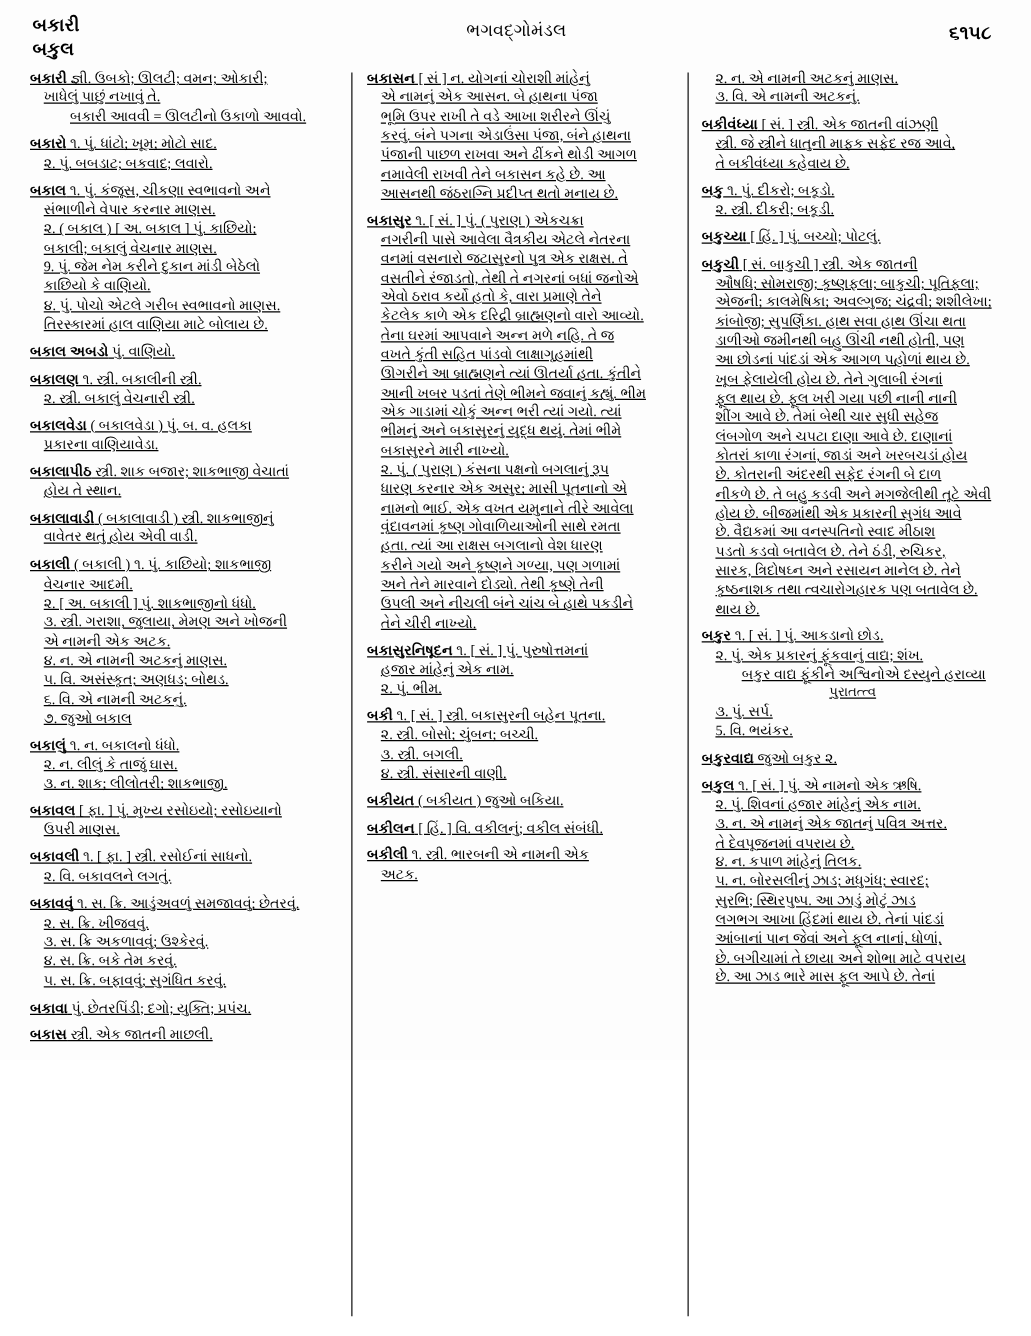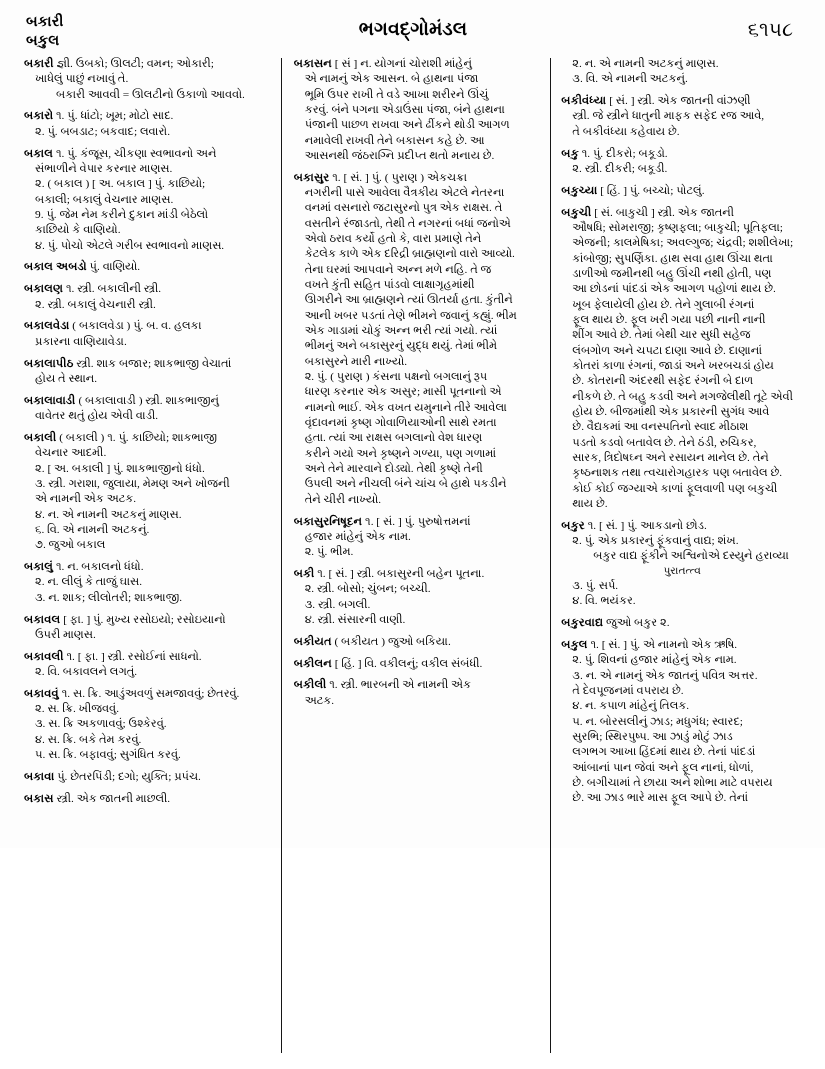--- a/index.html
+++ b/index.html
@@ -40,29 +40,29 @@
     font-weight: bold;
     letter-spacing: .2px;
     display: block;
   }
   .hdr-center {
     position: absolute;
     left: 1px;
     right: 0;
     top: 8px;
     text-align: center;
-    font-size: 19px;
-    font-weight: bold;
+    font-size: 14px;
+    font-weight: normal;
   }
   .hdr-page {
     position: absolute;
     right: 20px;
     top: 8px;
-    font-size: 20px;
-    font-weight: normal;
+    font-size: 15px;
+    font-weight: bold;
   }
 
   
   .columns {
     position: relative;
     display: flex;
     align-items: stretch;
     height: 1005px;
   }
   .col {
@@ -78,20 +78,21 @@
   .rule {
     width: 1px;
     background: #161616;
     margin: 2px 0 8px 0;
     flex: 0 0 1px;
   }
 
   
   .entry {
     margin-bottom: 6.5px;
+    text-decoration: underline;
   }
   .entry:last-child { margin-bottom: 0; }
 
   .line {
     display: block;
     text-align: justify;
     text-justify: inter-word;
   }
   .line.first {
     text-indent: 0;
@@ -142,20 +143,21 @@
           <span class="line sense">૨. પું. બબડાટ; બકવાદ; લવારો.</span>
         </div>
         <div class="entry">
           <span class="line first"><span class="hw">બકાલ</span> ૧. પું. કંજૂસ, ચીકણા સ્વભાવનો અને</span>
           <span class="line cont">સંભાળીને વેપાર કરનાર માણસ.</span>
           <span class="line sense">૨. ( બકાલ ) [ અ. બકાલ ] પું. કાછિયો;</span>
           <span class="line cont">બકાલી; બકાલું વેચનાર માણસ.</span>
           <span class="line sense">9. પું. જેમ નેમ કરીને દુકાન માંડી બેઠેલો</span>
           <span class="line cont">કાછિયો કે વાણિયો.</span>
           <span class="line sense">૪. પું. પોચો એટલે ગરીબ સ્વભાવનો માણસ.</span>
+          <span class="line cont">તિરસ્કારમાં હાલ વાણિયા માટે બોલાય છે.</span>
         </div>
         <div class="entry">
           <span class="line first"><span class="hw">બકાલ અબડો</span> પું. વાણિયો.</span>
         </div>
         <div class="entry">
           <span class="line first"><span class="hw">બકાલણ</span> ૧. સ્ત્રી. બકાલીની સ્ત્રી.</span>
           <span class="line sense">૨. સ્ત્રી. બકાલું વેચનારી સ્ત્રી.</span>
         </div>
         <div class="entry">
           <span class="line first"><span class="hw">બકાલવેડા</span> ( બકાલવેડા ) પું. બ. વ. હલકા</span>
@@ -169,20 +171,21 @@
           <span class="line first"><span class="hw">બકાલાવાડી</span> ( બકાલાવાડી ) સ્ત્રી. શાકભાજીનું</span>
           <span class="line cont">વાવેતર થતું હોય એવી વાડી.</span>
         </div>
         <div class="entry">
           <span class="line first"><span class="hw">બકાલી</span> ( બકાલી ) ૧. પું. કાછિયો; શાકભાજી</span>
           <span class="line cont">વેચનાર આદમી.</span>
           <span class="line sense">૨. [ અ. બકાલી ] પું. શાકભાજીનો ધંધો.</span>
           <span class="line sense">૩. સ્ત્રી. ગરાશા, જુલાયા, મેમણ અને ખોજની</span>
           <span class="line cont">એ નામની એક અટક.</span>
           <span class="line sense">૪. ન. એ નામની અટકનું માણસ.</span>
+          <span class="line sense">૫. વિ. અસંસ્કૃત; અણધડ; બોથડ.</span>
           <span class="line sense">૬. વિ. એ નામની અટકનું.</span>
           <span class="line sense">૭. જુઓ બકાલ</span>
         </div>
         <div class="entry">
           <span class="line first"><span class="hw">બકાલું</span> ૧. ન. બકાલનો ધંધો.</span>
           <span class="line sense">૨. ન. લીલું કે તાજું ઘાસ.</span>
           <span class="line sense">૩. ન. શાક; લીલોતરી; શાકભાજી.</span>
         </div>
         <div class="entry">
           <span class="line first"><span class="hw">બકાવલ</span> [ ફા. ] પું. મુખ્ય રસોઇયો; રસોઇયાનો</span>
@@ -293,30 +296,29 @@
           <span class="line cont">શીંગ આવે છે. તેમાં બેથી ચાર સુધી સહેજ</span>
           <span class="line cont">લંબગોળ અને ચપટા દાણા આવે છે. દાણાનાં</span>
           <span class="line cont">કોતરાં કાળા રંગનાં, જાડાં અને ખરબચડાં હોય</span>
           <span class="line cont">છે. કોતરાની અંદરથી સફેદ રંગની બે દાળ</span>
           <span class="line cont">નીકળે છે. તે બહુ કડવી અને મગજેલીથી તૂટે એવી</span>
           <span class="line cont">હોય છે. બીજમાંથી એક પ્રકારની સુગંધ આવે</span>
           <span class="line cont">છે. વૈદ્યકમાં આ વનસ્પતિનો સ્વાદ મીઠાશ</span>
           <span class="line cont">પડતો કડવો બતાવેલ છે. તેને ઠંડી, રુચિકર,</span>
           <span class="line cont">સારક, ત્રિદોષઘ્ન અને રસાયન માનેલ છે. તેને</span>
           <span class="line cont">કૃષ્ઠનાશક તથા ત્વચારોગહારક પણ બતાવેલ છે.</span>
-          <span class="line cont">કોઈ કોઈ જગ્યાએ કાળાં ફૂલવાળી પણ બકુચી</span>
           <span class="line cont">થાય છે.</span>
         </div>
         <div class="entry">
           <span class="line first"><span class="hw">બકુર</span> ૧. [ સં. ] પું. આકડાનો છોડ.</span>
           <span class="line sense">૨. પું. એક પ્રકારનું ફૂંકવાનું વાદ્ય; શંખ.</span>
           <span class="line quote">બકુર વાદ્ય ફૂંકીને અશ્વિનોએ દસ્યુને હરાવ્યા</span>
           <span class="line source">પુરાતત્ત્વ</span>
           <span class="line sense">૩. પું. સર્પ.</span>
-          <span class="line sense">૪. વિ. ભયંકર.</span>
+          <span class="line sense">5. વિ. ભયંકર.</span>
         </div>
         <div class="entry">
           <span class="line first"><span class="hw">બકુરવાદ્ય</span> જુઓ બકુર ૨.</span>
         </div>
         <div class="entry">
           <span class="line first"><span class="hw">બકુલ</span> ૧. [ સં. ] પું. એ નામનો એક ઋષિ.</span>
           <span class="line sense">૨. પું. શિવનાં હજાર માંહેનું એક નામ.</span>
           <span class="line sense">૩. ન. એ નામનું એક જાતનું પવિત્ર અત્તર.</span>
           <span class="line cont">તે દેવપૂજનમાં વપરાય છે.</span>
           <span class="line sense">૪. ન. કપાળ માંહેનું તિલક.</span>

